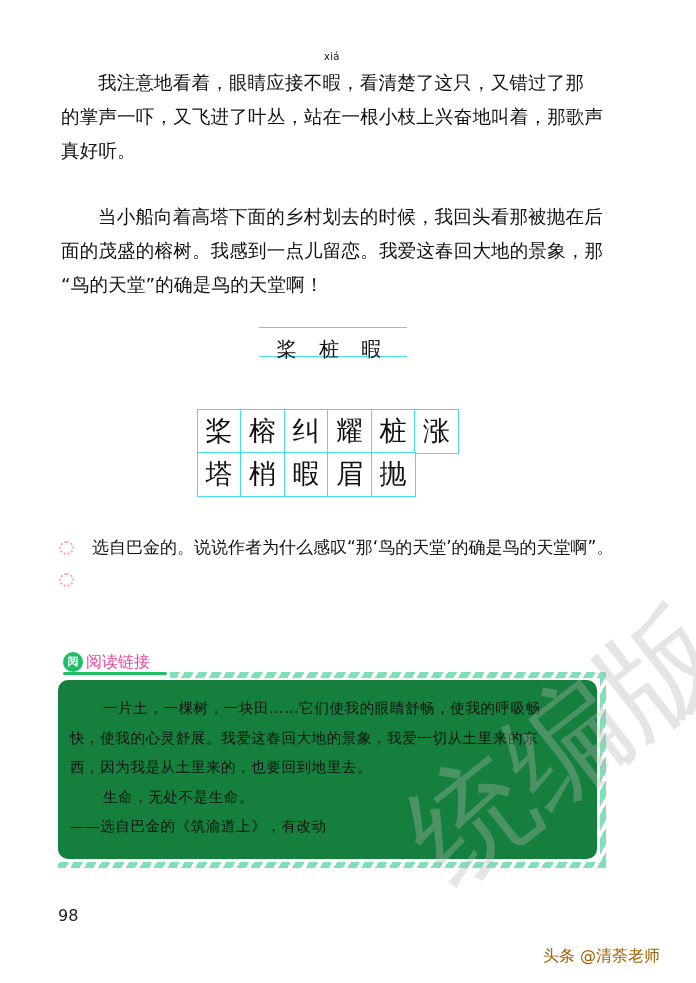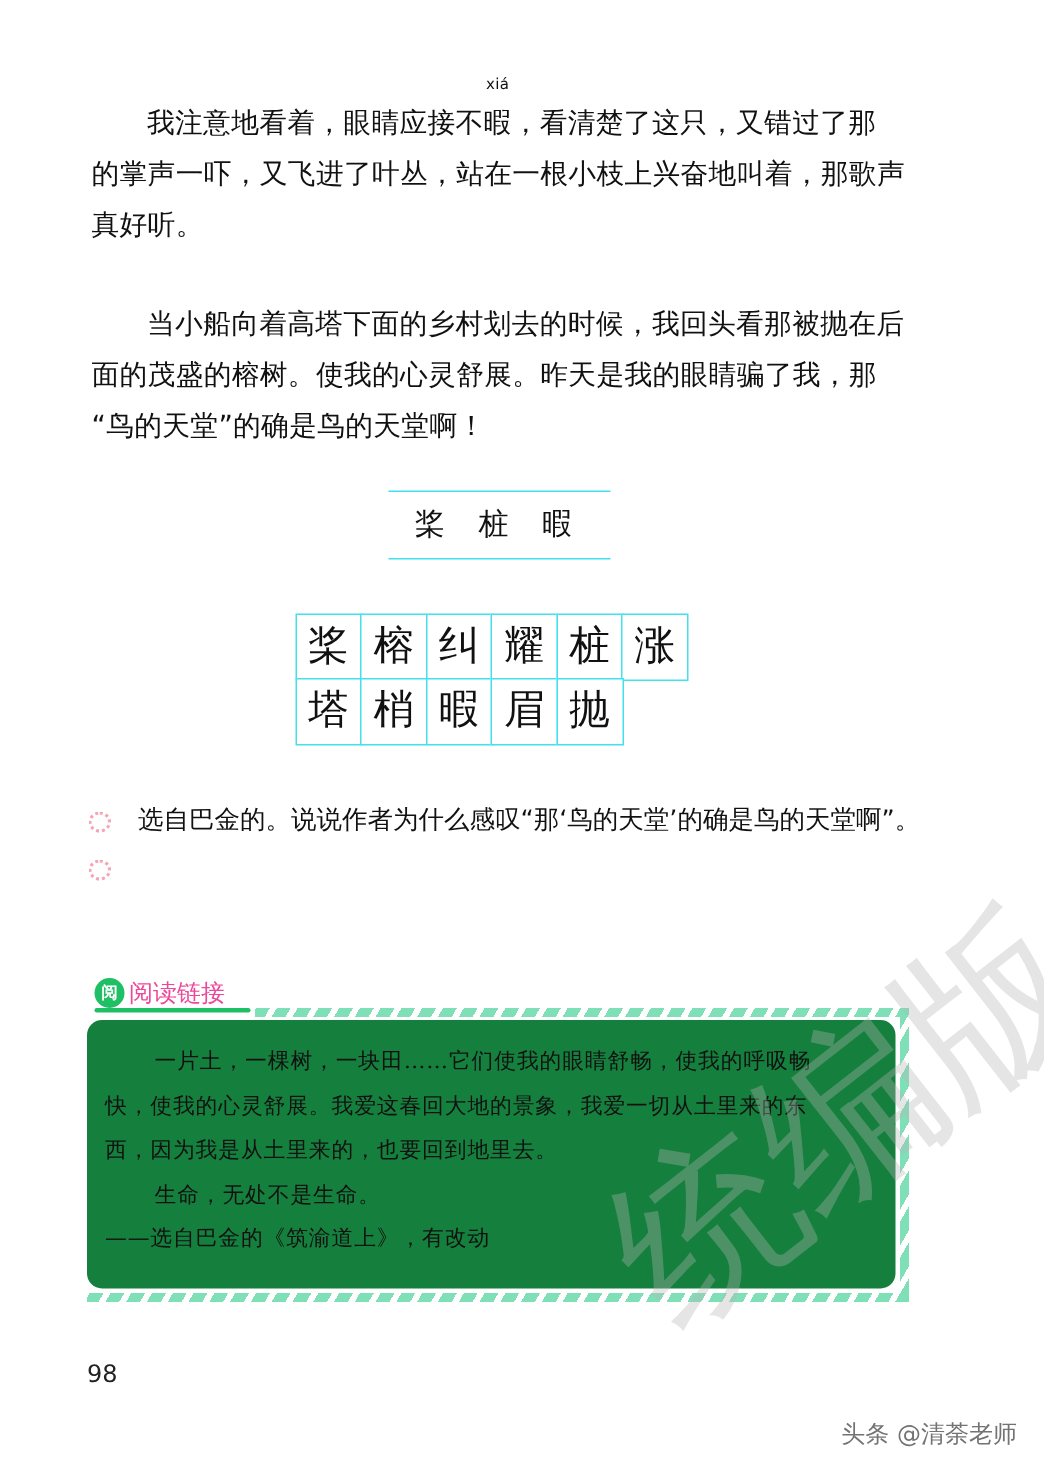--- a/index.html
+++ b/index.html
@@ -6,21 +6,21 @@
     html, body { width: 696px; height: 983px; background: #ffffff; overflow: hidden; }
     body { position: relative; font-family: "DejaVu Sans", "Liberation Sans", sans-serif; color: #111; }
 
     .para { position: absolute; left: 61px; width: 560px; font-size: 18.5px; line-height: 34px; letter-spacing: 0.2px; }
     .para .line { display: block; white-space: nowrap; }
     .para .indent { padding-left: 37px; }
 
     .ruby-wrap { position: relative; display: inline-block; }
     .ruby-text { position: absolute; top: -14px; left: 50%; transform: translateX(-50%); font-size: 10px; line-height: 10px; font-family: "DejaVu Sans", sans-serif; }
 
-    .subtitle { position: absolute; left: 259px; top: 327px; width: 148px; height: 46px; border-top: 1.5px solid #44e0ee; border-bottom: 1.5px solid #44e0ee; text-align: center; font-family: "DejaVu Serif", serif; font-size: 20px; line-height: 43px; letter-spacing: 8px; }
+    .subtitle { position: absolute; left: 259px; top: 327px; width: 148px; height: 30px; border-top: 1.5px solid #44e0ee; border-bottom: 1.5px solid #44e0ee; text-align: center; font-family: "DejaVu Serif", serif; font-size: 20px; line-height: 43px; letter-spacing: 8px; }
 
     .char-grid { position: absolute; left: 198px; top: 410px; }
     .char-row { display: flex; }
     .char-cell { width: 45px; height: 45px; border: 1.5px solid #44e0ee; margin-left: -1.5px; margin-top: -1.5px; font-family: "DejaVu Serif", serif; font-size: 27px; line-height: 42px; text-align: center; background: #fff; }
 
     .exercises { position: absolute; left: 55px; top: 532px; width: 570px; font-size: 17px; line-height: 30px; }
     .exercise { position: relative; padding-left: 37px; margin-bottom: 2px; }
     .ex-icon { position: absolute; left: 4px; top: 9px; width: 15px; height: 14px; border: 2.5px dotted #f4a6b8; border-radius: 50%; }
 
     .reading-header { position: absolute; left: 63px; top: 651px; display: flex; align-items: center; }
@@ -35,34 +35,34 @@
     .box-inner { position: absolute; left: 0; top: 8px; right: 9px; bottom: 9px; background: #15803d; border-radius: 10px; }
     .box-text { position: absolute; left: 12px; top: 14px; width: 530px; font-family: "DejaVu Serif", serif; font-size: 14.5px; line-height: 29.5px; letter-spacing: 0.6px; }
     .box-text .line { display: block; white-space: nowrap; }
     .box-text .indent { padding-left: 33px; }
     .box-source { padding-right: 8px; }
 
     .page-number { position: absolute; left: 58px; top: 906px; font-size: 16px; color: #222; }
 
     .watermark { position: absolute; left: 440px; top: 700px; width: 260px; height: 260px; color: rgba(180,180,180,0.35); font-family: "DejaVu Serif", serif; font-size: 120px; transform: rotate(-38deg); transform-origin: center; pointer-events: none; white-space: nowrap; line-height: 120px; }
 
-    .credit { position: absolute; right: 18px; top: 946px; font-size: 16px; color: #737373; font-family: "DejaVu Sans", sans-serif; text-shadow: 0 0 2px #fff; }
+    .credit { position: absolute; right: 36px; top: 946px; font-size: 16px; color: #a16207; font-family: "DejaVu Sans", sans-serif; text-shadow: 0 0 2px #fff; }
   </style>
 </head>
 <body>
 
 <div class="para" style="top: 66px;">
   <span class="line indent"><span>我注意地看着，眼睛应接不</span><span class="ruby-wrap"><span class="ruby-text">xiá</span><span>暇</span></span><span>，看清楚了这只，又错过了那</span></span>
   <span class="line">的掌声一吓，又飞进了叶丛，站在一根小枝上兴奋地叫着，那歌声</span>
   <span class="line">真好听。</span>
 </div>
 
 <div class="para" style="top: 200px;">
   <span class="line indent">当小船向着高塔下面的乡村划去的时候，我回头看那被抛在后</span>
-  <span class="line">面的茂盛的榕树。使我的心灵舒展。昨天是我的眼睛骗了我，那</span>
+  <span class="line">面的茂盛的榕树。我感到一点儿留恋。我爱这春回大地的景象，那</span>
   <span class="line">“鸟的天堂”的确是鸟的天堂啊！</span>
 </div>
 
 <div class="subtitle">桨 桩 暇</div>
 
 <div class="char-grid">
   <div class="char-row">
     <div class="char-cell">桨</div>
     <div class="char-cell">榕</div>
     <div class="char-cell">纠</div>

